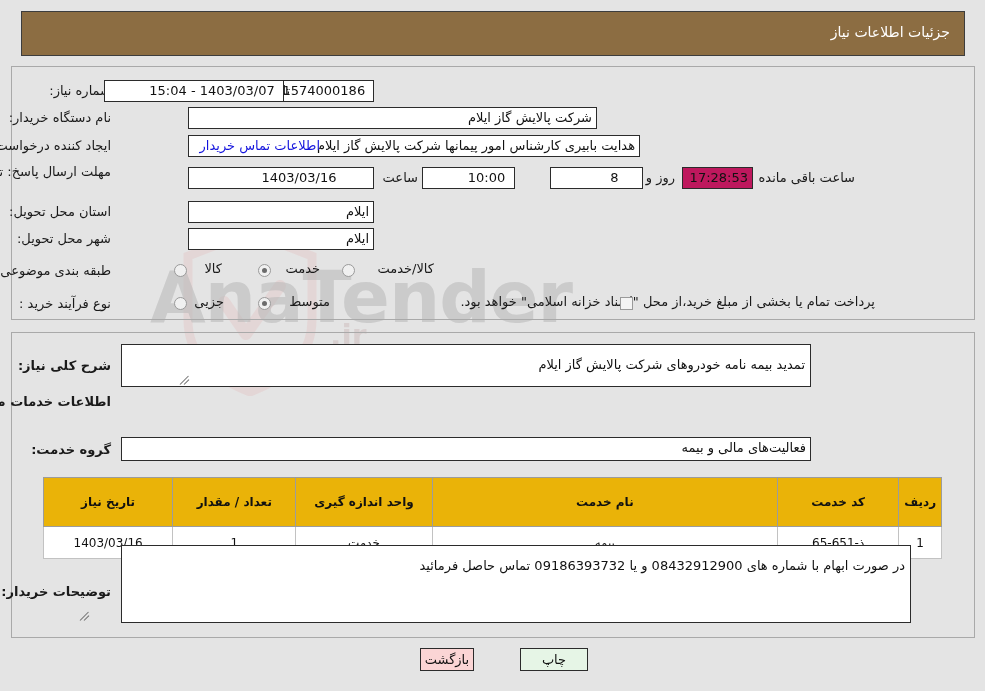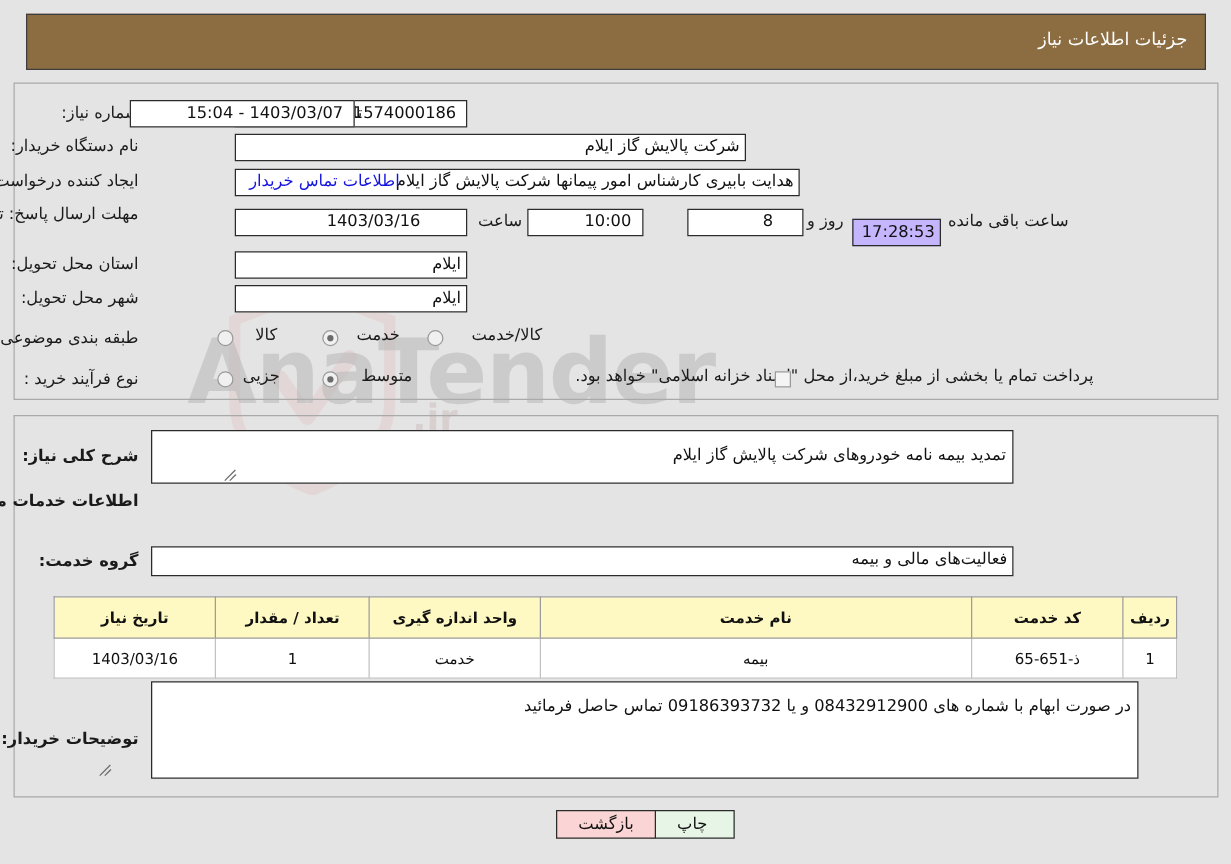--- a/index.html
+++ b/index.html
@@ -103,21 +103,21 @@
     color: #111;
     line-height: 20px;
     padding: 0 4px;
     text-align: right;
     white-space: nowrap;
     overflow: hidden;
     z-index: 3;
     font-family: "DejaVu Sans", "Liberation Sans", sans-serif;
   }
   .field-center { text-align: center; padding-left: 40px; }
-  .field-cream  { background: #c4b5fd; border-color: #2b2b2b; margin-top: 8px; }
+  .field-cream  { background: #be185d; border-color: #2b2b2b; }
 
   .link {
     position: absolute;
     font-size: 13px;
     color: #1414dd;
     white-space: nowrap;
     cursor: pointer;
     z-index: 4;
   }
 
@@ -179,25 +179,25 @@
   .tbl {
     position: absolute;
     left: 43px; top: 477px;
     width: 899px;
     border-collapse: collapse;
     font-size: 12px;
     z-index: 3;
     background: #fff;
   }
   .tbl th {
-    background: #fef9c3;
+    background: #eab308;
     border: 1px solid #9c9c9c;
     color: #111;
     font-weight: 700;
-    padding: 5px 3px;
+    padding: 13px 3px;
     height: 22px;
     text-align: center;
     white-space: nowrap;
   }
   .tbl td {
     background: #ffffff;
     border: 1px solid #c2c2c2;
     padding: 5px 3px;
     height: 21px;
     text-align: center;
@@ -323,15 +323,15 @@
   </table>
 
   <div class="lbl lbl-b" style="right:874px; top:584px;">توضیحات خریدار:</div>
   <div class="textbox" style="right:74px; top:545px; width:790px; height:78px;">در صورت ابهام با شماره های 08432912900 و یا 09186393732 تماس حاصل فرمائید</div>
   <div class="resize-grip" style="left:80px; top:611px;">
     <span style="width:12px; left:0; top:9px; transform:rotate(-45deg);"></span>
     <span style="width:7px; left:4px; top:9px; transform:rotate(-45deg);"></span>
   </div>
 
   <div class="btn btn-print" style="left:520px; top:648px; width:68px; height:23px;">چاپ</div>
-  <div class="btn btn-back" style="left:445px; top:648px; width:80px; height:23px;">بازگشت</div>
+  <div class="btn btn-back" style="left:420px; top:648px; width:54px; height:23px;">بازگشت</div>
 
 </div>
 
 </body></html>

